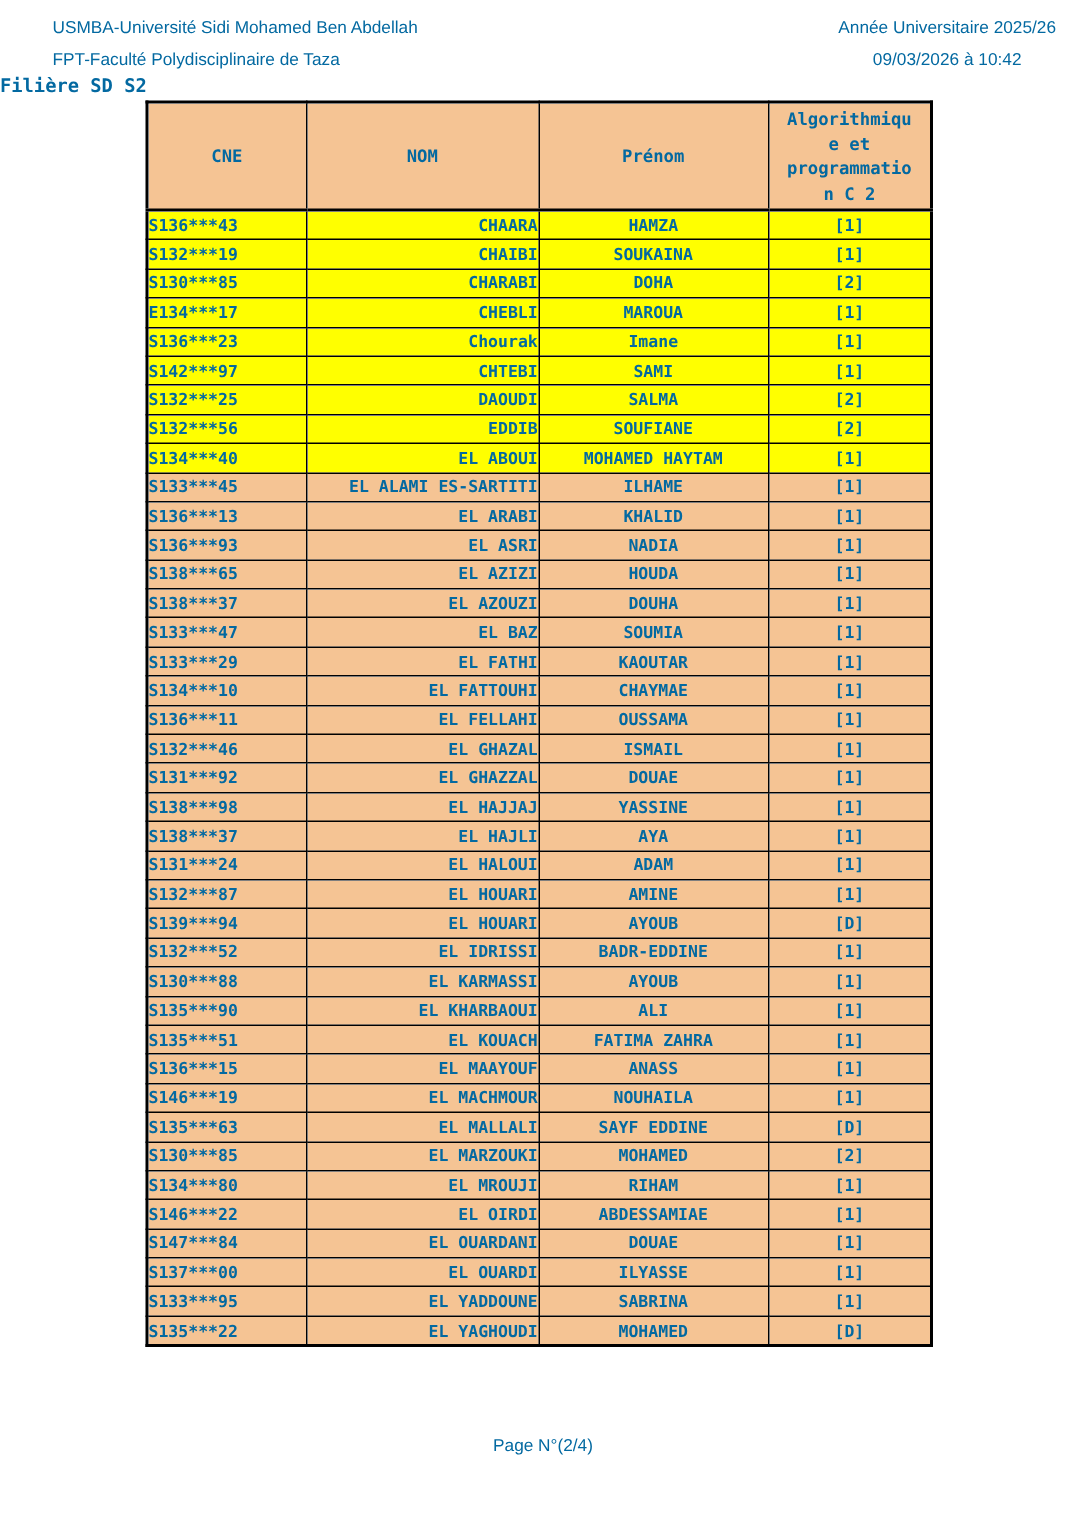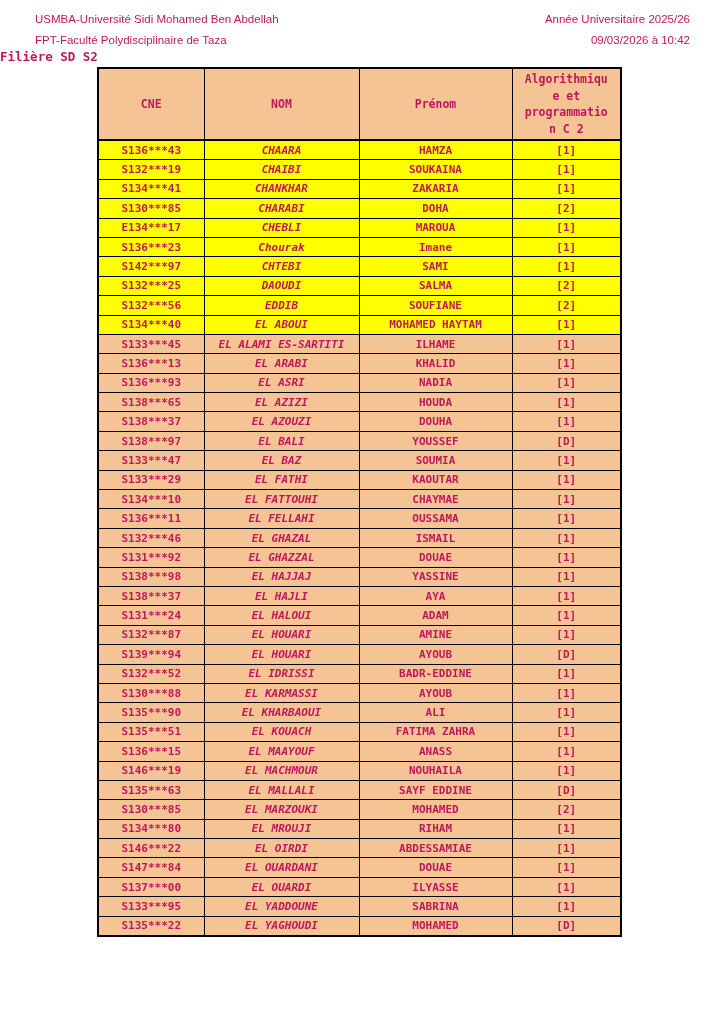--- a/index.html
+++ b/index.html
@@ -1,31 +1,31 @@
 <!DOCTYPE html>
 <html style="--hl-yellow: #FFFF00; --peach: #F5C494;"><head>
 <meta charset="utf-8">
 <style>
   html,body { margin:0; padding:0; background:#e8e8e8; }
   .page {
     position:relative;
     width:724px; height:1024px;
     background:#ffffff;
-    color:#be185d;
+    color:#0369a1;
     font-family:"Liberation Sans", sans-serif;
     overflow:hidden;
     margin:0 auto;
   }
   .hdr-left {
     position:absolute; left:35px; top:9px;
     font-size:11.5px; line-height:21px; text-align:left;
   }
   .hdr-right {
-    position:absolute; right:34px; top:9px;
-    font-size:11.5px; line-height:21px; text-align:right;
+    position:absolute; right:20px; top:9px;
+    font-size:11.5px; line-height:21px; text-align:center;
   }
   .doc-title {
     position:absolute; left:0; top:49px; width:100%;
     font-family:"DejaVu Sans Mono", monospace;
     font-weight:bold; font-size:12.5px;
   }
   table.roster {
     position:absolute; left:97px; top:67px;
     border-collapse:collapse;
     table-layout:fixed;
@@ -50,22 +50,22 @@
     white-space:normal;
   }
   .grade-header-text {
     display:inline-block;
     width:86px;
     overflow-wrap:break-word;
     word-wrap:break-word;
     line-height:16.5px;
   }
   table.roster tbody td { height:18.4px; vertical-align:middle; }
-  td.cell-cne   { text-align:center;margin-top:12px; }
-  td.cell-nom   { text-align:center; padding-left:5px;font-style:italic; }
+  td.cell-cne   { text-align:left;margin-top:12px; }
+  td.cell-nom   { text-align:right; padding-left:5px; }
   td.cell-prenom{ text-align:center; padding-left:5px; }
   td.cell-grade { text-align:center; }
   tr.yellow td { background:var(--hl-yellow); }
   tr.orange td { background:var(--peach); }
   .page-footer {
     position:absolute; left:0; top:958px; width:100%;
     text-align:center; font-size:11.5px;
   }
 </style>
 </head>
@@ -109,26 +109,20 @@
     <td class="cell-prenom">HAMZA</td>
     <td class="cell-grade">[1]</td>
   </tr>
         <tr class="yellow">
     <td class="cell-cne">S132***19</td>
     <td class="cell-nom">CHAIBI</td>
     <td class="cell-prenom">SOUKAINA</td>
     <td class="cell-grade">[1]</td>
   </tr>
         <tr class="yellow">
-    <td class="cell-cne">S134***41</td>
-    <td class="cell-nom">CHANKHAR</td>
-    <td class="cell-prenom">ZAKARIA</td>
-    <td class="cell-grade">[1]</td>
-  </tr>
-        <tr class="yellow">
     <td class="cell-cne">S130***85</td>
     <td class="cell-nom">CHARABI</td>
     <td class="cell-prenom">DOHA</td>
     <td class="cell-grade">[2]</td>
   </tr>
         <tr class="yellow">
     <td class="cell-cne">E134***17</td>
     <td class="cell-nom">CHEBLI</td>
     <td class="cell-prenom">MAROUA</td>
     <td class="cell-grade">[1]</td>
@@ -187,26 +181,20 @@
     <td class="cell-prenom">HOUDA</td>
     <td class="cell-grade">[1]</td>
   </tr>
         <tr class="orange">
     <td class="cell-cne">S138***37</td>
     <td class="cell-nom">EL AZOUZI</td>
     <td class="cell-prenom">DOUHA</td>
     <td class="cell-grade">[1]</td>
   </tr>
         <tr class="orange">
-    <td class="cell-cne">S138***97</td>
-    <td class="cell-nom">EL BALI</td>
-    <td class="cell-prenom">YOUSSEF</td>
-    <td class="cell-grade">[D]</td>
-  </tr>
-        <tr class="orange">
     <td class="cell-cne">S133***47</td>
     <td class="cell-nom">EL BAZ</td>
     <td class="cell-prenom">SOUMIA</td>
     <td class="cell-grade">[1]</td>
   </tr>
         <tr class="orange">
     <td class="cell-cne">S133***29</td>
     <td class="cell-nom">EL FATHI</td>
     <td class="cell-prenom">KAOUTAR</td>
     <td class="cell-grade">[1]</td>
@@ -345,14 +333,15 @@
   </tr>
         <tr class="orange">
     <td class="cell-cne">S135***22</td>
     <td class="cell-nom">EL YAGHOUDI</td>
     <td class="cell-prenom">MOHAMED</td>
     <td class="cell-grade">[D]</td>
   </tr>
       </tbody>
   </table>
 
+  <div class="page-footer">Page N°(2/4)</div>
 
 </div>
 
 </body></html>

